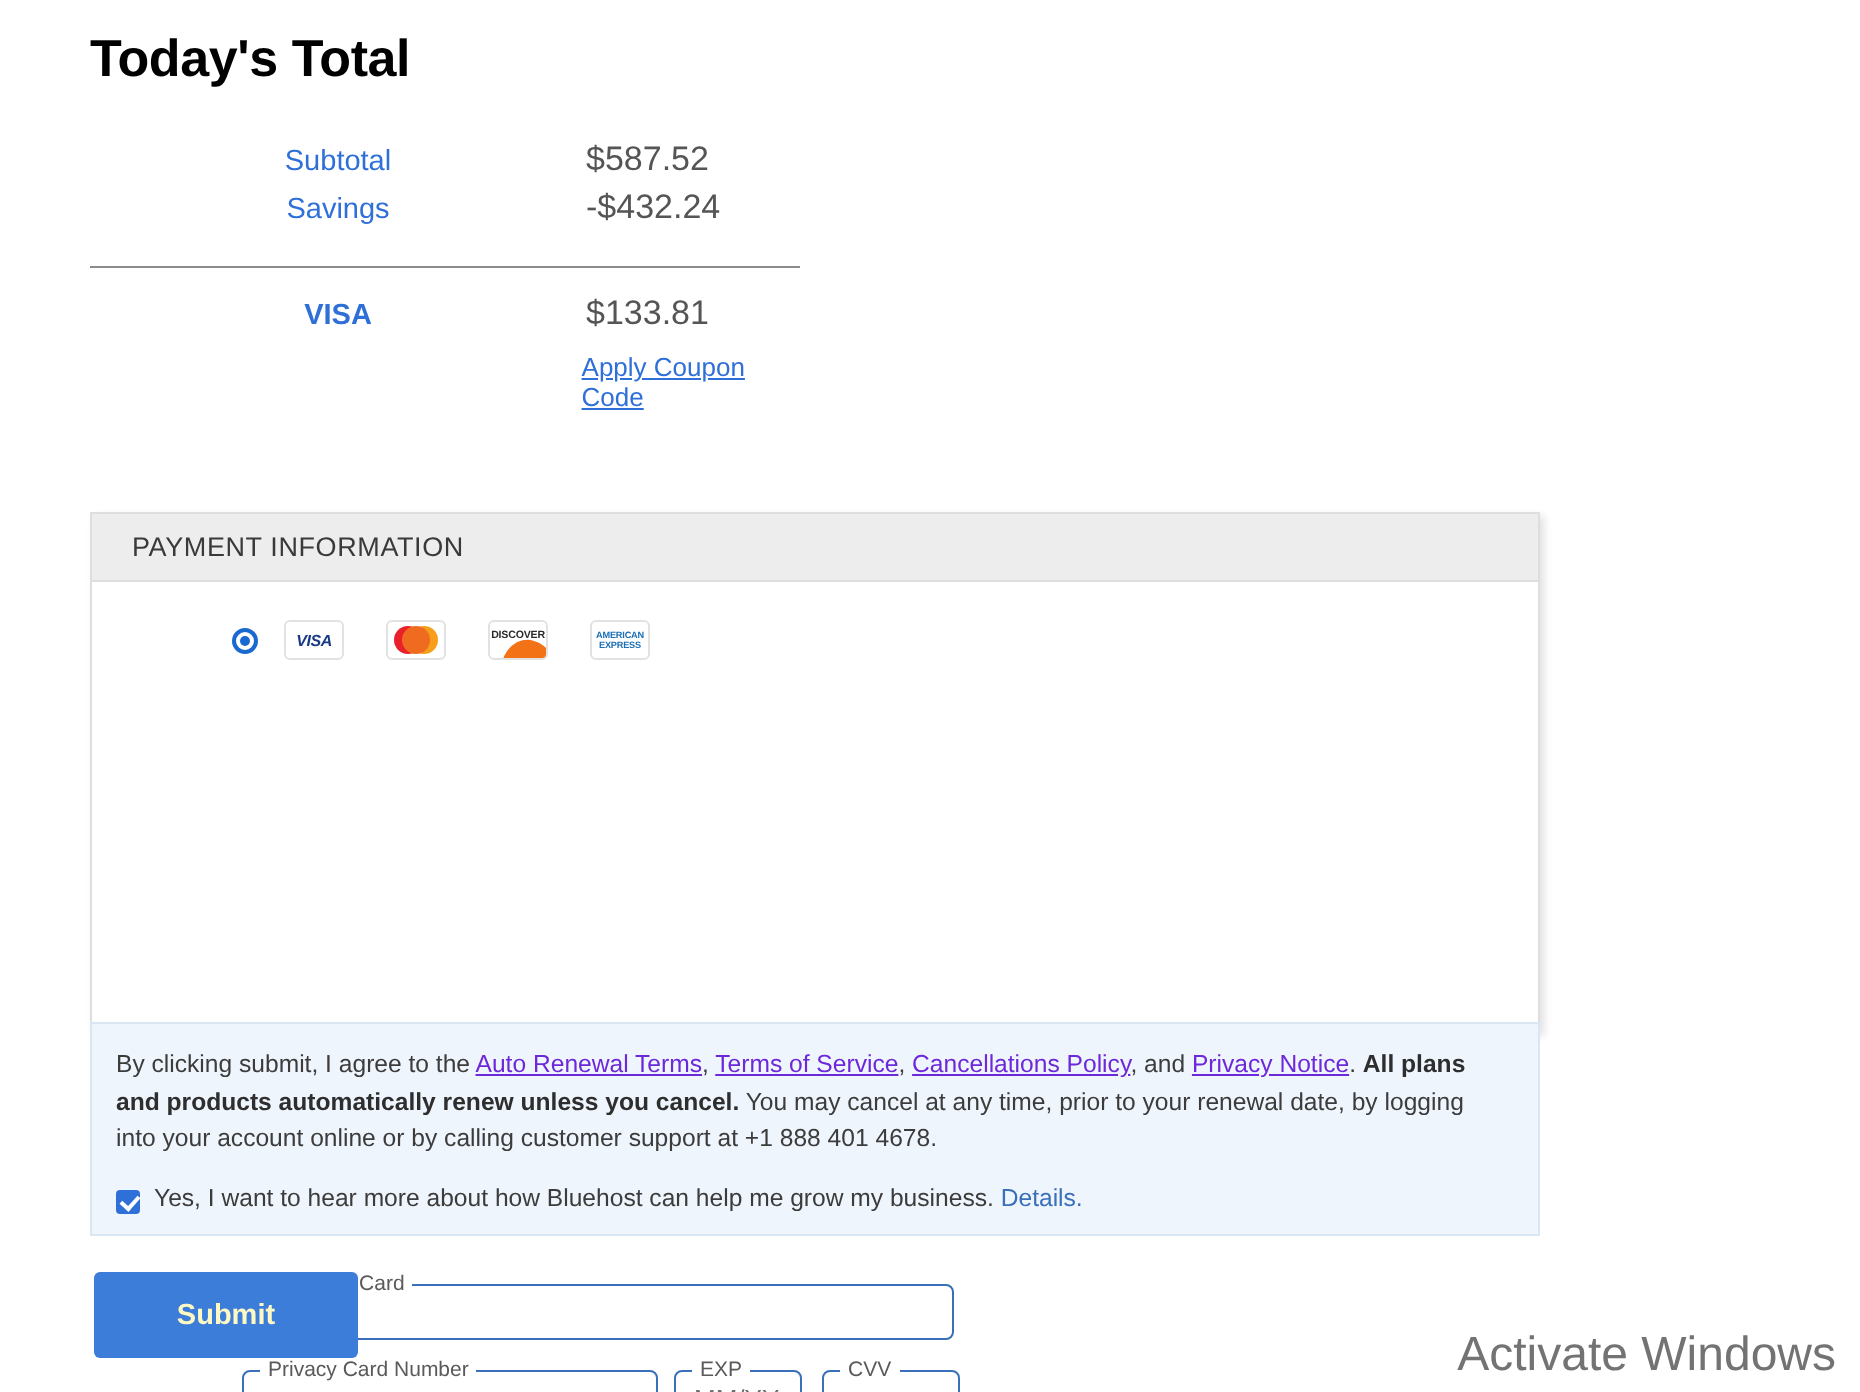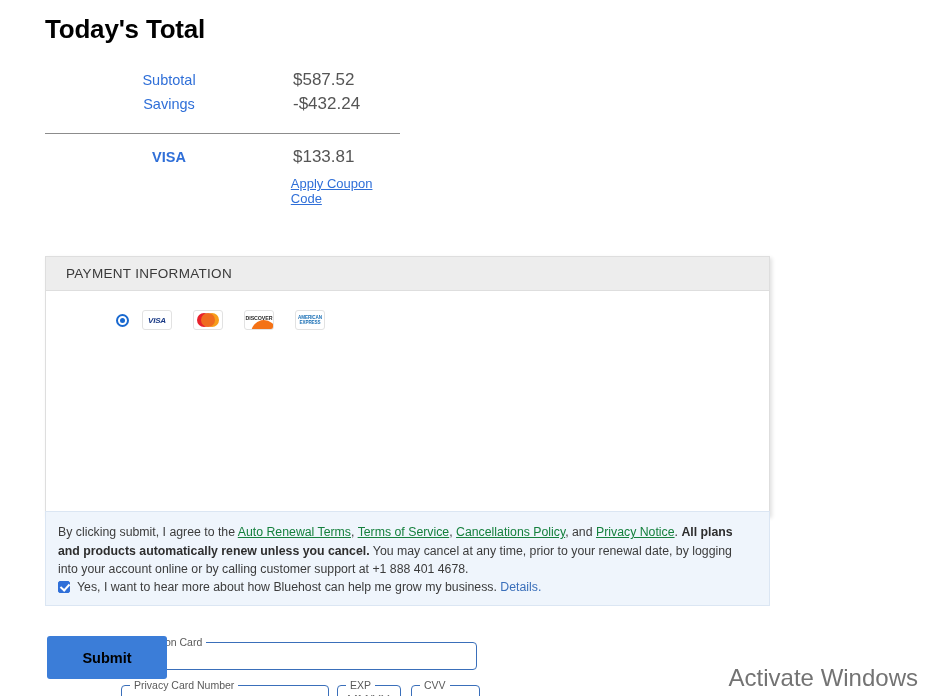--- a/index.html
+++ b/index.html
@@ -188,23 +188,23 @@
     width: 725px;
     background: #eff5fc;
     border: 1px solid #dbe6f3;
     padding: 11px 14px 10px 12px;
   }
   .terms-text {
     font-size: 12.3px;
     line-height: 18.5px;
     color: #3c3c3c;
   }
-  .terms-text a { color: #15803d; text-decoration: underline; }
+  .terms-text a { color: #6d28d9; text-decoration: underline; }
   .terms-text b { font-weight: bold; color: #2e2e2e; }
-  .optin-row { display: flex; align-items: flex-start; }
+  .optin-row { display: flex; align-items: flex-end; margin-top: 12px; }
   .checkbox {
     width: 12px; height: 12px;
     background: #2f6fd8;
     border: 1px solid #2f6fd8;
     border-radius: 2px;
     position: relative;
     flex: 0 0 auto;
     margin-top: 2px;
     cursor: pointer;
   }
@@ -223,24 +223,24 @@
     line-height: 16px;
     color: #3c3c3c;
   }
   .optin-label a { color: #3a6fba; text-decoration: none; }
 
   
   .submit-button {
     position: absolute;
     left: 47px;
     top: 636px;
-    width: 120px;
+    width: 132px;
     height: 43px;
     background: #3b7dd8;
-    color: #000000;
+    color: #fef9c3;
     border: 0;
     border-radius: 3px;
     font-family: "Liberation Sans", sans-serif;
     font-size: 14.5px;
     font-weight: bold;
     cursor: pointer;
     text-align: center;
   }
 
   

